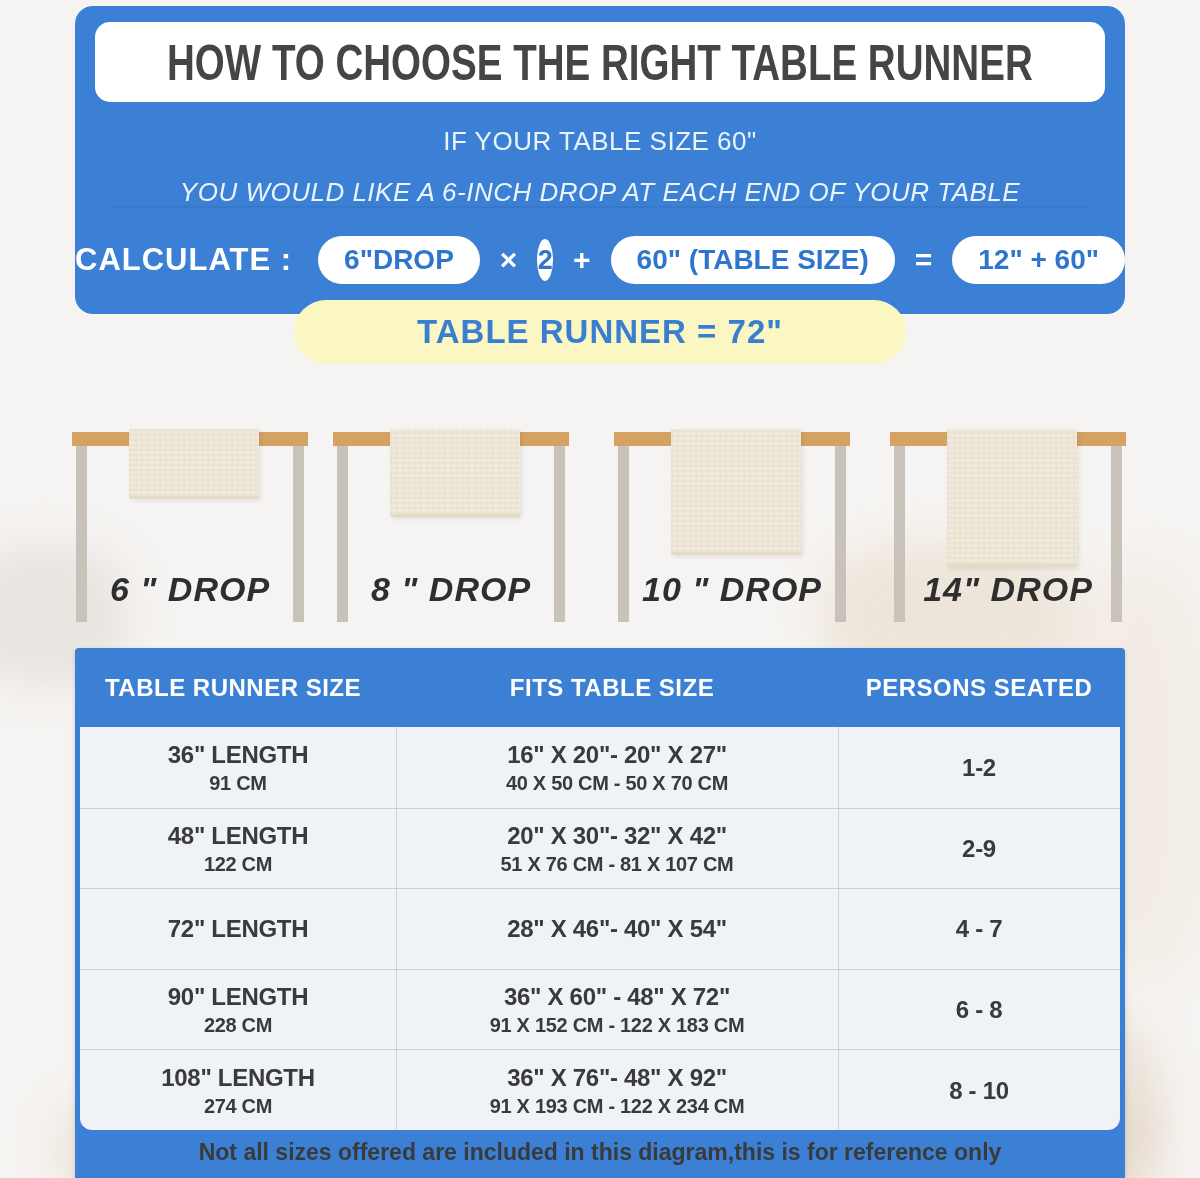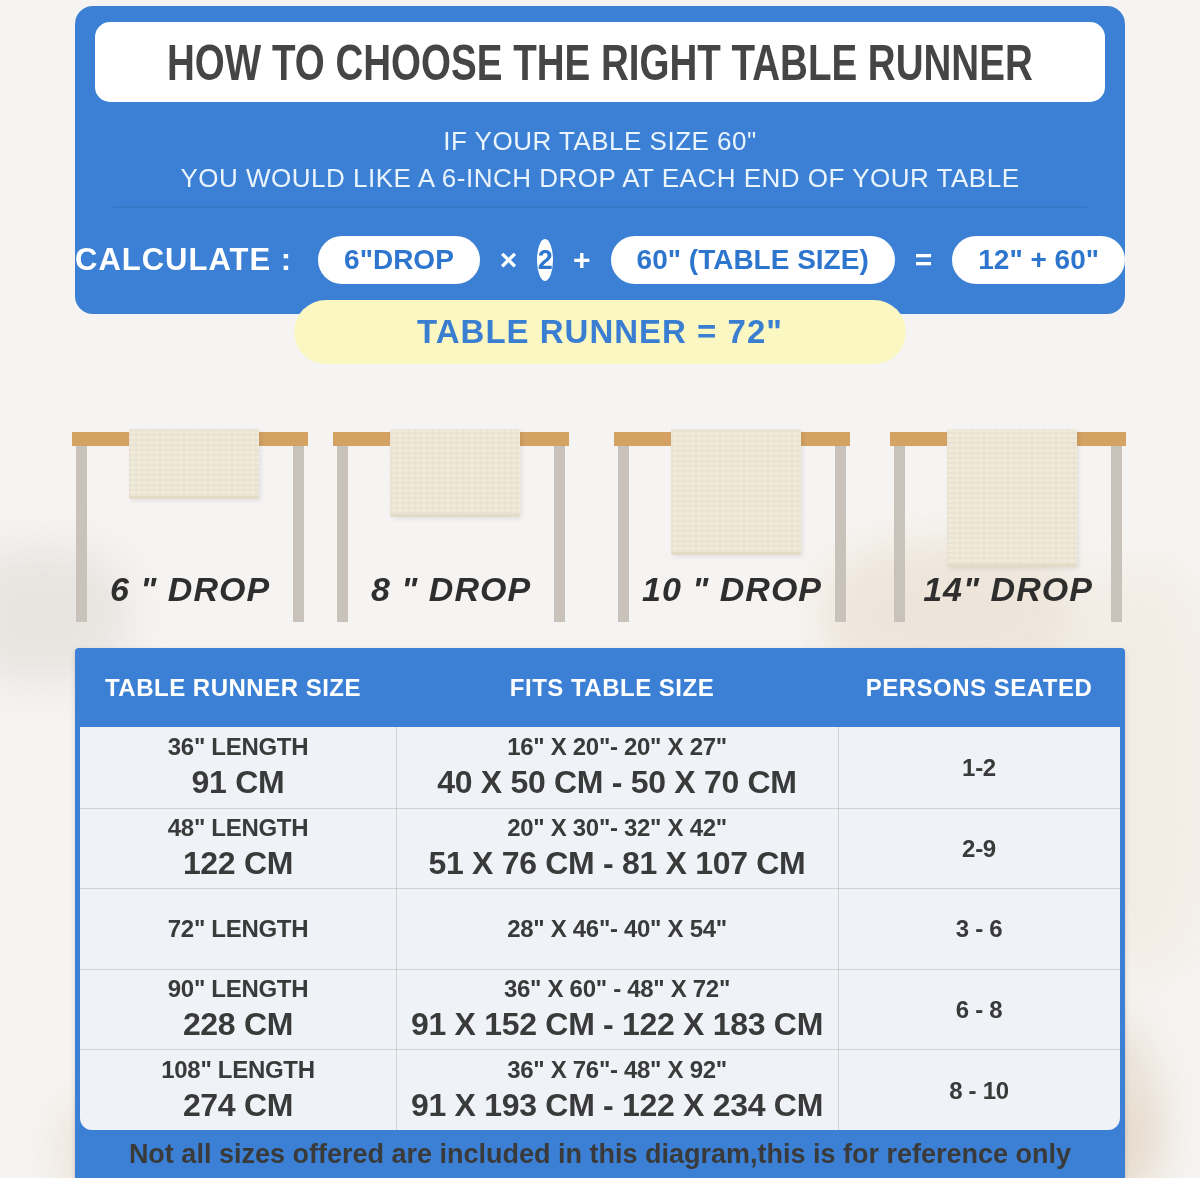--- a/index.html
+++ b/index.html
@@ -25,21 +25,21 @@
   .title-banner {
     position:absolute; left:20px; top:16px; width:1010px; height:80px;
     background:#ffffff; border-radius:15px; display:flex; align-items:center; justify-content:center;
   }
   .title-banner .t {
     font-size:47px; font-weight:700; color:#454545; letter-spacing:0px;
     white-space:nowrap; transform:scale(0.82,1.08); transform-origin:center;
   }
   .subtitle { position:absolute; left:0; width:100%; text-align:center; color:#eaf4fc; font-size:26px; letter-spacing:.5px; }
   .subtitle.s1 { top:120px; }
-  .subtitle.s2 { top:157px; }
+  .subtitle.s2 { top:171px;font-style:italic; }
   .panel-divider { position:absolute; left:38px; top:200px; width:974px; height:2px; background:rgba(0,0,0,0.06); }
 
   .calc-row {
     position:absolute; left:0; top:228px; width:100%; height:52px;
     display:flex; align-items:center; justify-content:center; gap:20px;
   }
   .calc-label { color:#ffffff; font-size:31px; font-weight:700; letter-spacing:1px; margin-right:6px; white-space:nowrap; }
   .pill {
     background:#ffffff; border-radius:26px; height:48px; display:flex; align-items:center; justify-content:center;
     color:#2e75cd; font-size:28px; font-weight:700; padding:0 26px; white-space:nowrap;
@@ -93,27 +93,27 @@
     display:grid; grid-template-columns:316px 442px 292px; align-items:center;
   }
   .st-header .h { text-align:center; color:#ffffff; font-size:24px; font-weight:700; letter-spacing:.5px; }
   .st-body {
     position:absolute; left:5px; top:79px; width:1040px; height:403px;
     background:rgba(253,251,249,0.93); border-radius:0 0 12px 12px; overflow:hidden;
   }
   .st-row { display:grid; grid-template-columns:316px 442px 282px; height:80.6px; align-items:center; }
   .st-row + .st-row { border-top:1px solid rgba(140,130,120,0.3); }
   .cell { text-align:center; color:#3a3a3a; font-weight:700; font-size:24px; line-height:1.3; letter-spacing:-0.3px; }
-  .cell .sub { font-size:32px; }
+  .cell .sub { font-size:20px; }
   .vline { position:absolute; top:0; width:1px; height:403px; background:rgba(140,130,120,0.28); }
   .vline.v1 { left:316px; } .vline.v2 { left:758px; }
 
   .footer-note {
     position:absolute; left:0; top:1139px; width:100%; text-align:center;
-    font-size:27px; font-weight:700; color:#3a3a3a;
+    font-size:23px; font-weight:700; color:#3a3a3a;
   }
 </style>
 </head>
 <body>
 
 <div class="page">
 
   <div class="blob b1"></div>
   <div class="blob b2"></div>
   <div class="blob b3"></div>
@@ -206,21 +206,21 @@
         <div class="cell">2-9</div>
       </div>
 
       <div class="st-row">
         <div class="cell">
           <div>72" LENGTH</div>
         </div>
         <div class="cell">
           <div>28" X 46"- 40" X 54"</div>
         </div>
-        <div class="cell">3 - 6</div>
+        <div class="cell">4 - 7</div>
       </div>
 
       <div class="st-row">
         <div class="cell">
           <div>90" LENGTH</div>
           <div class="sub">228 CM</div>
         </div>
         <div class="cell">
           <div>36" X 60" - 48" X 72"</div>
           <div class="sub">91 X 152 CM - 122 X 183 CM</div>

